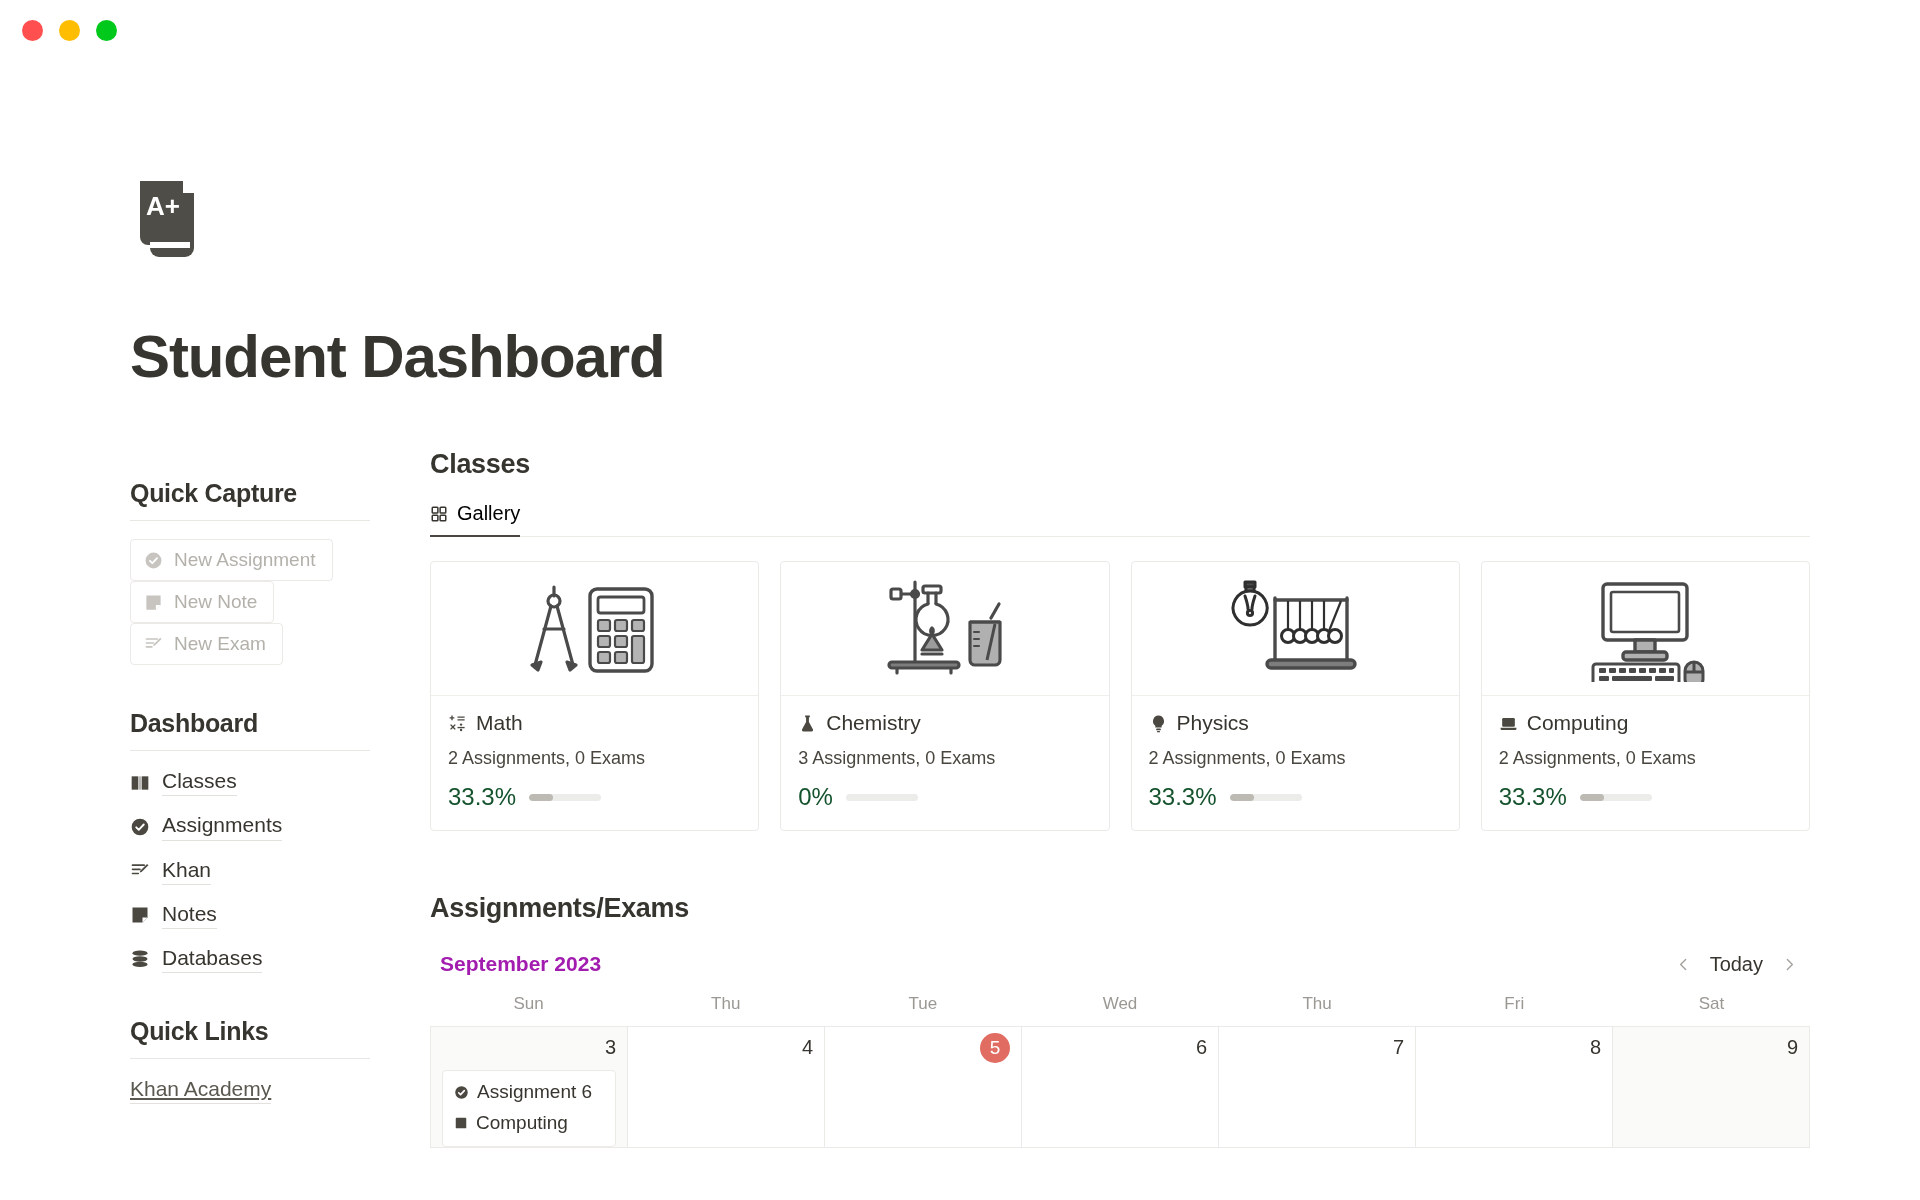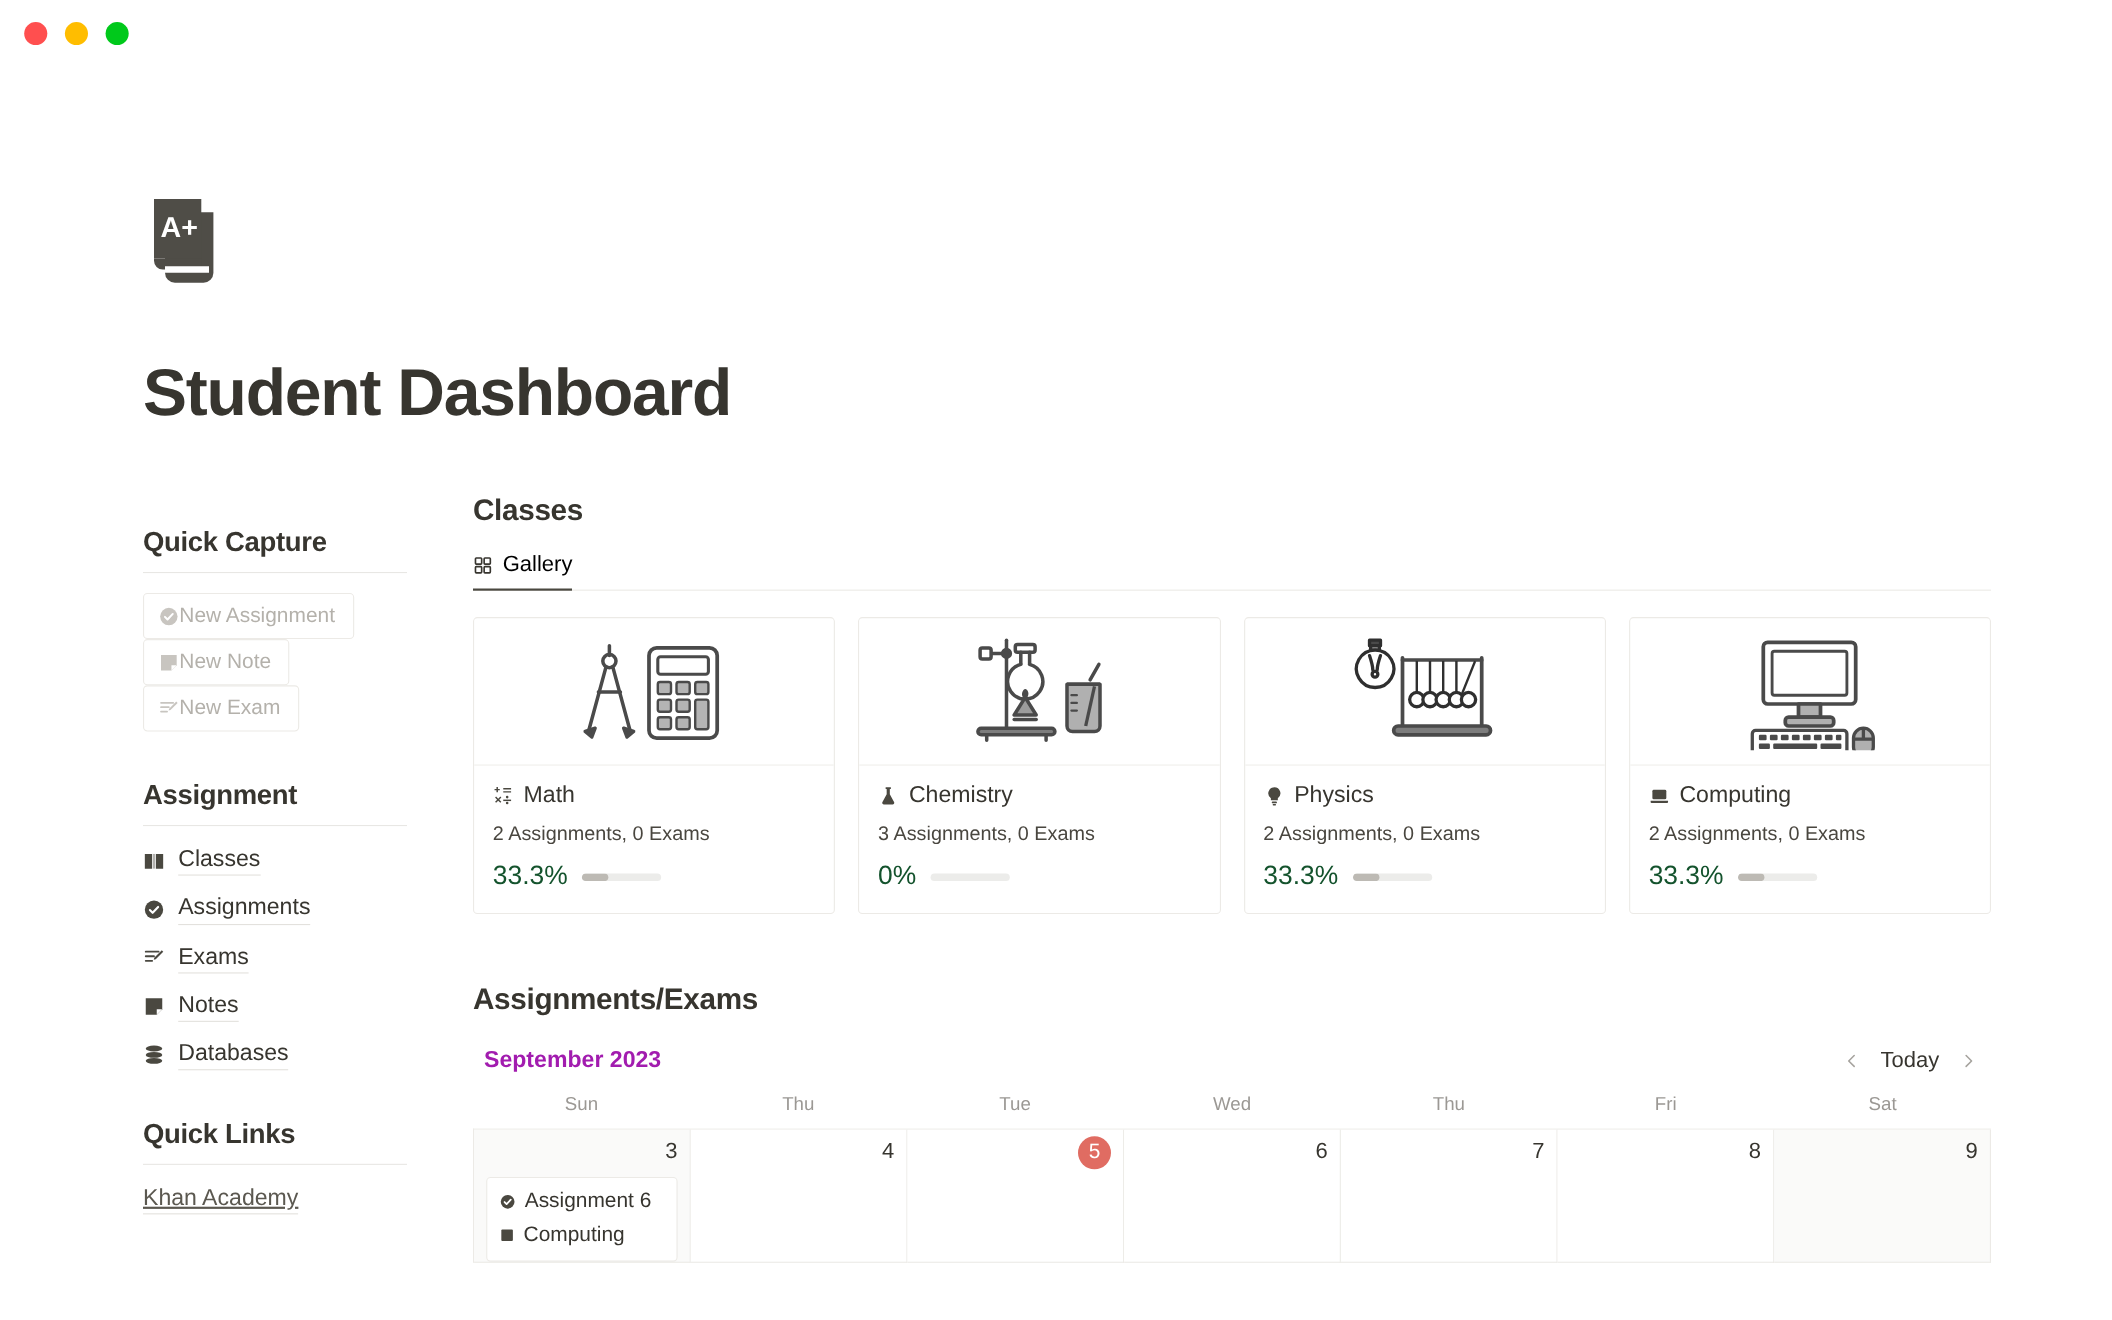--- a/index.html
+++ b/index.html
@@ -44,20 +44,21 @@
     font-weight: 700;
     letter-spacing: -0.3px;
     color: #37352f;
     padding-bottom: 12px;
   }
   .side-rule { height: 1px; background: #e8e7e4; margin-bottom: 18px; }
 
   .qc-btn {
     display: inline-flex;
     align-items: center;
+    gap: 11px;
     border: 1px solid #eceae6;
     border-radius: 4px;
     padding: 9px 16px 9px 13px;
     font-size: 19px;
     color: #b4b1ab;
     background: #fff;
     white-space: nowrap;
   }
   .qc-btn .gi { color: #c8c5c0; display: flex; }
 
@@ -255,21 +256,21 @@
                   <path d="M3 5h14M3 10h9M3 15h7"></path>
                   <path d="M20.5 3.5l1.6 1.6-8.2 8.2-2.2.6.6-2.2z" fill="currentColor" stroke="none"></path>
                 </svg>
             </span>
             <span>New Exam</span>
           </div>
         </div>
       </section>
 
       <section class="side-block">
-        <div class="side-heading">Assignment</div>
+        <div class="side-heading">Dashboard</div>
         <div class="side-rule"></div>
 
         <div class="nav-row">
           <span class="gi">
             <svg width="20" height="20" viewBox="0 0 24 24">
                 <path d="M2 4h8v16H2z" fill="currentColor"></path>
                 <path d="M14 4h8v16h-8z" fill="currentColor"></path>
                 <rect x="11" y="4" width="2" height="16" fill="currentColor" opacity=".45"></rect>
               </svg>
           </span>
@@ -286,21 +287,21 @@
           <span class="nav-label">Assignments</span>
         </div>
 
         <div class="nav-row">
           <span class="gi">
             <svg width="20" height="20" viewBox="0 0 24 24" fill="none" stroke="currentColor" stroke-width="2" stroke-linecap="round">
                 <path d="M3 5h14M3 10h9M3 15h7"></path>
                 <path d="M20.5 3.5l1.6 1.6-8.2 8.2-2.2.6.6-2.2z" fill="currentColor" stroke="none"></path>
               </svg>
           </span>
-          <span class="nav-label">Exams</span>
+          <span class="nav-label">Khan</span>
         </div>
 
         <div class="nav-row">
           <span class="gi">
             <svg width="20" height="20" viewBox="0 0 24 24">
                 <path d="M3 3h18v12l-6 6H3z" fill="currentColor"></path>
                 <path d="M21 15h-6v6" fill="#fff"></path>
               </svg>
           </span>
           <span class="nav-label">Notes</span>

